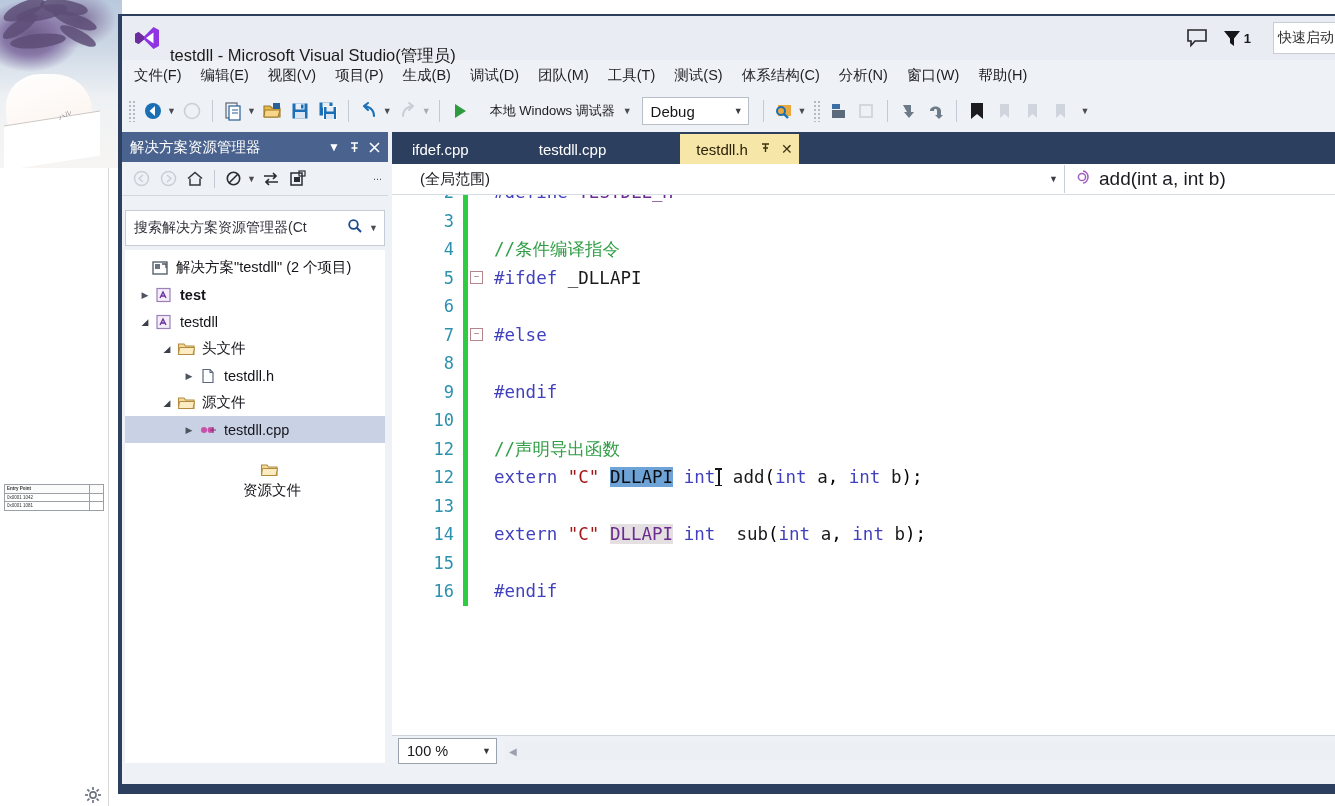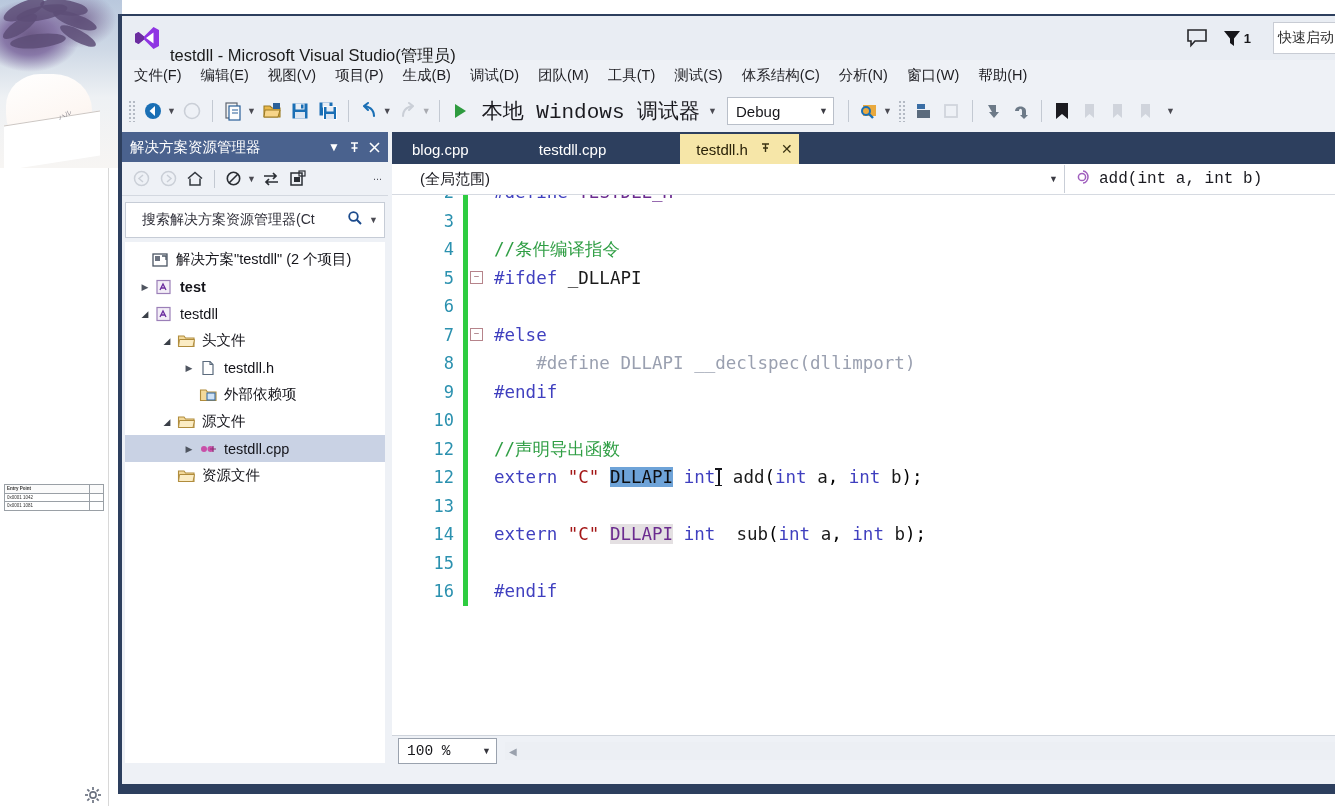--- a/index.html
+++ b/index.html
@@ -58,41 +58,41 @@
 
   
   .toolbar{height:42px;display:flex;align-items:center;background:#eef1f6;padding-left:6px;
     border-bottom:1px solid #c9cfd8;}
   .grip{width:8px;height:22px;margin-right:3px;
     background-image:radial-gradient(#aab0bb 40%,transparent 41%);
     background-size:4px 4px;opacity:.85;}
   .tb-btn{width:26px;height:26px;display:flex;align-items:center;justify-content:center;margin:0 1px;}
   .tb-sep{width:1px;height:22px;background:#c3c9d2;margin:0 6px;}
   .tb-caret{font-size:9px;color:#4a4a52;margin:0 2px 0 0;}
-  .tb-text{font-size:21px;color:#1b1b20;white-space:nowrap;margin-left:8px;font-family:Liberation Mono, monospace;}
+  .tb-text{font-size:13px;color:#1b1b20;white-space:nowrap;margin-left:16px;}
   .combo{height:26px;min-width:92px;background:#ffffff;border:1px solid #b9bfc9;display:flex;
     align-items:center;justify-content:space-between;padding:0 5px 0 8px;margin-left:8px;}
   .combo span.lbl{font-size:15px;color:#16161a;}
   .combo span.arr{font-size:9px;color:#3b3b42;margin-left:8px;}
   .dim{opacity:.42;}
 
   
   .vs-body{position:absolute;left:0;top:116px;right:0;bottom:28px;display:flex;}
 
   
   .sln{width:266px;background:#eef1f6;display:flex;flex-direction:column;position:relative;}
   .sln-header{height:30px;background:#4a628e;display:flex;align-items:center;padding:0 4px 0 8px;}
   .sln-title{flex:1;font-size:14.5px;color:#ffffff;white-space:nowrap;overflow:hidden;}
   .sln-hbtn{width:20px;height:20px;display:flex;align-items:center;justify-content:center;color:#ffffff;font-size:12px;}
   .sln-toolbar{height:33px;display:flex;align-items:center;padding-left:6px;background:#eef1f6;
     border-bottom:1px solid #d3d8e0;}
   .sl-btn{width:26px;height:24px;display:flex;align-items:center;justify-content:center;margin-right:1px;}
   .sl-sep{width:1px;height:18px;background:#c3c9d2;margin:0 5px;}
   .sln-search{height:34px;display:flex;align-items:center;background:#ffffff;border:1px solid #c6ccd6;
-    margin:6px 3px 0 3px;padding:0 4px 0 16px;}
+    margin:14px 3px 0 3px;padding:0 4px 0 8px;}
   .sln-search .ph{flex:1;font-size:14px;color:#30303a;white-space:nowrap;overflow:hidden;}
   .sln-tree{flex:1;background:#ffffff;margin:4px 3px 3px 3px;overflow:hidden;padding-top:4px;position:relative;}
   .node{display:flex;align-items:center;height:27px;white-space:nowrap;}
   .node.sel{background:#c9d2e4;}
   .twisty{width:16px;text-align:center;font-size:9px;color:#4f5560;flex:0 0 16px;}
   .twisty.open{color:#3a3f48;}
   .nlabel{font-size:14.5px;color:#14141a;}
   .nlabel.b{font-weight:bold;}
   .nicon{width:22px;height:18px;margin-right:5px;display:flex;align-items:center;justify-content:center;flex:0 0 22px;}
 
@@ -105,21 +105,21 @@
     background:#2d3f5e;white-space:nowrap;}
   .tab.active{background:#f6e6a8;color:#2a2208;padding-right:6px;}
   .tab .pin{margin-left:12px;font-size:12px;color:#3a3212;}
   .tab .cls{margin-left:9px;font-size:14px;color:#3a3212;}
   .navbar{height:30px;background:#ffffff;display:flex;align-items:center;border-bottom:1px solid #d6dae1;}
   .nav-combo{flex:0 0 638px;height:28px;display:flex;align-items:center;justify-content:space-between;
     border-right:1px solid #c9ced7;padding:0 6px 0 28px;}
   .nav-combo .t{font-size:15px;color:#1a1a20;}
   .nav-combo .a{font-size:9px;color:#3a3a42;}
   .nav-combo2{flex:1;height:28px;display:flex;align-items:center;padding-left:10px;gap:8px;}
-  .nav-combo2 .t{font-size:16px;color:#1a1a20;font-family:Liberation Mono, monospace;}
+  .nav-combo2 .t{font-size:19px;color:#1a1a20;}
 
   .codearea{flex:1;background:#ffffff;position:relative;overflow:hidden;}
   .code{position:absolute;left:0;top:-17px;width:100%;
     font-family:"DejaVu Sans Mono","Liberation Mono",monospace;font-size:17.5px;line-height:28.5px;}
   .cl{display:flex;height:28.5px;align-items:center;white-space:pre;}
   .ln{width:62px;text-align:right;padding-right:9px;color:#2b91af;flex:0 0 62px;
       font-size:17px;font-family:"DejaVu Sans Mono",monospace;}
   .chg{width:5px;height:28.5px;background:#2ecc40;flex:0 0 5px;}
   .fold{width:17px;flex:0 0 17px;display:flex;align-items:center;justify-content:center;position:relative;}
   .foldbox{width:11px;height:11px;border:1px solid #b6848b;background:#fff;font-size:9px;line-height:9px;
@@ -139,21 +139,21 @@
   .gray{color:#9aa0b0;}
   .ibeam{display:inline-block;width:7px;position:relative;height:18px;vertical-align:-3px;}
   .ibeam::before,.ibeam::after{content:"";position:absolute;left:0;width:7px;height:1.5px;background:#15151a;}
   .ibeam::before{top:0;}
   .ibeam::after{bottom:0;}
   .ibeam i{position:absolute;left:3px;top:0;width:1.5px;height:18px;background:#15151a;}
 
   .ed-status{height:30px;display:flex;align-items:center;background:#eef1f6;border-top:1px solid #cfd4dc;}
   .zoombox{height:24px;min-width:84px;background:#ffffff;border:1px solid #9aa2ae;margin-left:6px;
     display:flex;align-items:center;justify-content:space-between;padding:0 5px 0 8px;}
-  .zoombox .z{font-size:14.5px;color:#16161a;font-family:Liberation Mono, monospace;}
+  .zoombox .z{font-size:14.5px;color:#16161a;}
   .zoombox .a{font-size:9px;color:#35353c;}
   .hscroll{flex:1;height:18px;margin:0 4px 0 8px;background:#eceff4;display:flex;align-items:center;}
   .hs-arrow{font-size:10px;color:#9aa1ad;padding:0 4px;}
 
   .vs-bottom{position:absolute;left:0;right:0;bottom:0;height:10px;background:#2d3f5e;}
   .watermark{position:absolute;right:10px;bottom:13px;font-size:16px;color:#d7dbe4;opacity:.65;
     font-family:"Liberation Sans",sans-serif;letter-spacing:.3px;}
   .gear{position:absolute;left:84px;bottom:2px;width:18px;height:18px;color:#6b7280;}
 </style>
 </head>
@@ -517,30 +517,20 @@
             <span class="twisty">▶</span>
             <span class="nicon">
               <svg width="16" height="16" viewBox="0 0 16 16">
                 <path d="M3 1.5 H10 L13 4.5 V14.5 H3 Z" fill="#ffffff" stroke="#5b6b7d" stroke-width="1.2"></path>
                 <path d="M10 1.5 V4.5 H13" fill="none" stroke="#5b6b7d" stroke-width="1.1"></path>
               </svg>
             </span>
             <span class="nlabel">testdll.h</span>
           </div>
 
-          <div class="node" style="padding-left:56px;">
-            <span class="twisty"></span>
-            <span class="nicon">
-              <svg width="19" height="16" viewBox="0 0 19 16">
-                <path d="M1.5 3 H7 L8.5 5 H17 V13.5 H1.5 Z" fill="#f3d99b" stroke="#b08c3c" stroke-width="1.1"></path>
-                <rect x="8" y="6" width="8" height="7" fill="#cfe2f5" stroke="#3a6ea5" stroke-width="1.1"></rect>
-              </svg>
-            </span>
-            <span class="nlabel">外部依赖项</span>
-          </div>
 
           <div class="node" style="padding-left:34px;">
             <span class="twisty open">◢</span>
             <span class="nicon">
               <svg width="19" height="16" viewBox="0 0 19 16">
                 <path d="M1.5 3 H7 L8.5 5 H17 V13.5 H1.5 Z" fill="#f3d99b" stroke="#b08c3c" stroke-width="1.1"></path>
                 <path d="M2.5 6.5 H17.5 L16 13.5 H1.5 Z" fill="#fbecc4" stroke="#b08c3c" stroke-width="1"></path>
               </svg>
             </span>
             <span class="nlabel">源文件</span>
@@ -551,41 +541,41 @@
             <span class="nicon">
               <svg width="19" height="16" viewBox="0 0 19 16">
                 <circle cx="5" cy="8" r="3" fill="#c94fa8"></circle>
                 <circle cx="11.5" cy="8" r="3" fill="#c94fa8"></circle>
                 <path d="M14 5 v6 M11 8 h6" stroke="#8e2d74" stroke-width="1.2"></path>
               </svg>
             </span>
             <span class="nlabel">testdll.cpp</span>
           </div>
 
-          <div class="node" style="padding-left:34px;">
+          <div class="node" style="padding-left:34px;flex-direction:column;">
             <span class="twisty"></span>
             <span class="nicon">
               <svg width="19" height="16" viewBox="0 0 19 16">
                 <path d="M1.5 3 H7 L8.5 5 H17 V13.5 H1.5 Z" fill="#f3d99b" stroke="#b08c3c" stroke-width="1.1"></path>
                 <path d="M2.5 6.5 H17.5 L16 13.5 H1.5 Z" fill="#fbecc4" stroke="#b08c3c" stroke-width="1"></path>
               </svg>
             </span>
             <span class="nlabel">资源文件</span>
           </div>
 
         </div>
       </div>
 
       <div class="splitter"></div>
 
       <div class="editor">
 
         <div class="tabstrip">
           <div class="tab">
-            <span>blog.cpp</span>
+            <span>ifdef.cpp</span>
           </div>
           <div class="tab" style="margin-left:38px;">
             <span>testdll.cpp</span>
           </div>
           <div class="tab active" style="margin-left:58px;">
             <span>testdll.h</span>
             <span class="pin">
               <svg width="12" height="12" viewBox="0 0 12 12">
                 <path d="M2 2 H9 M5.5 2 V6 M3 6 H8 M5.5 6 V10" stroke="#3a3212" stroke-width="1.4" fill="none"></path>
               </svg>
@@ -651,21 +641,20 @@
               <span class="ln">7</span>
               <span class="chg"></span>
               <span class="fold"><span class="foldbox">−</span></span>
               <span class="txt"><span class="pp">#else</span></span>
             </div>
 
             <div class="cl">
               <span class="ln">8</span>
               <span class="chg"></span>
               <span class="fold"><span class="foldline"></span></span>
-              <span class="txt gray">    #define DLLAPI __declspec(dllimport)</span>
             </div>
 
             <div class="cl">
               <span class="ln">9</span>
               <span class="chg"></span>
               <span class="fold"><span class="foldline half-top"></span></span>
               <span class="txt"><span class="pp">#endif</span></span>
             </div>
 
             <div class="cl">

